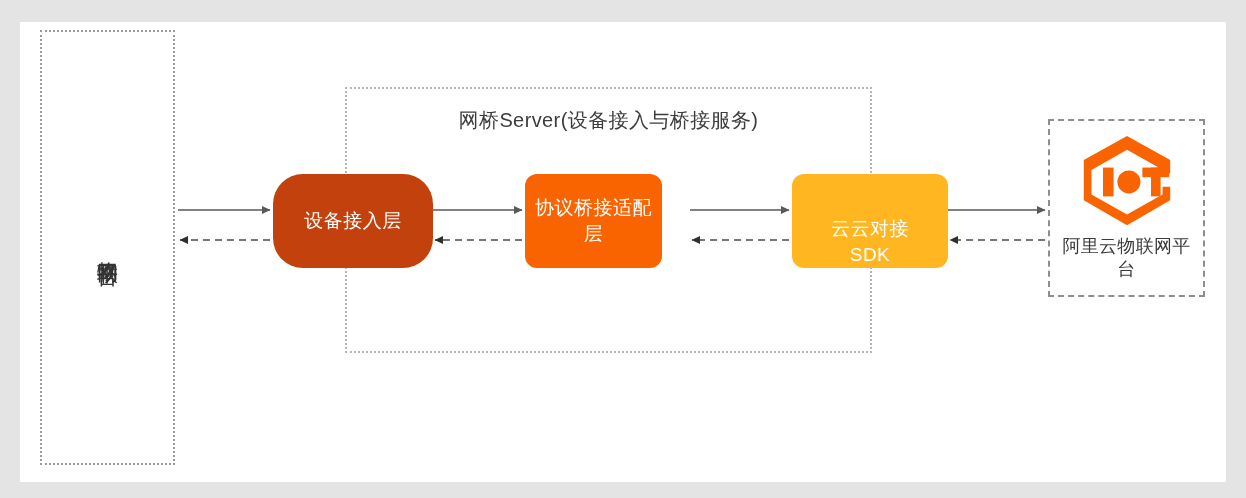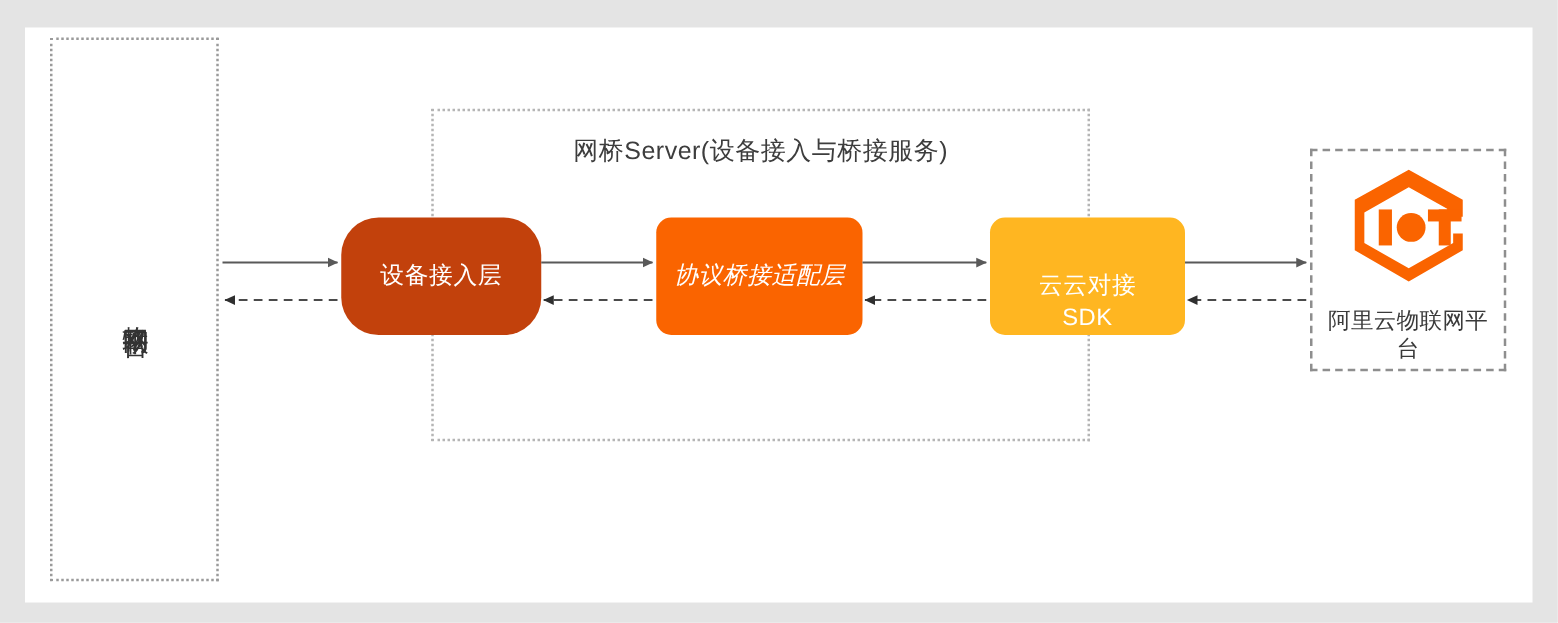--- a/index.html
+++ b/index.html
@@ -83,21 +83,21 @@
     justify-content: center;
     text-align: center;
     color: #ffffff;
     font-size: 19px;
     line-height: 1.38;
     letter-spacing: 0.5px;
     box-sizing: border-box;
     padding: 0 10px;
   }
   #pbox-0 { left: 273px; width: 160px; }
-  #pbox-1 { left: 525px; width: 165px; font-style: italic; }
+  #pbox-1 { left: 525px; width: 137px; }
   #pbox-2 { left: 792px; width: 156px; align-items: flex-end; }
 
   
   .platform-right {
     position: absolute;
     left: 1048px;
     top: 119px;
     width: 157px;
     height: 178px;
     border: 2px dashed #8e8e8e;
@@ -107,21 +107,21 @@
     align-items: center;
     justify-content: flex-start;
     padding-top: 12px;
   }
   .iot-logo {
     width: 96px;
     height: 96px;
     display: block;
   }
   .right-label {
-    margin-top: 16px;
+    margin-top: 6px;
     font-size: 18px;
     line-height: 1.28;
     color: #3a3a3a;
     text-align: center;
     letter-spacing: 0.3px;
     max-width: 140px;
   }
 
   
   .arrow-layer {

